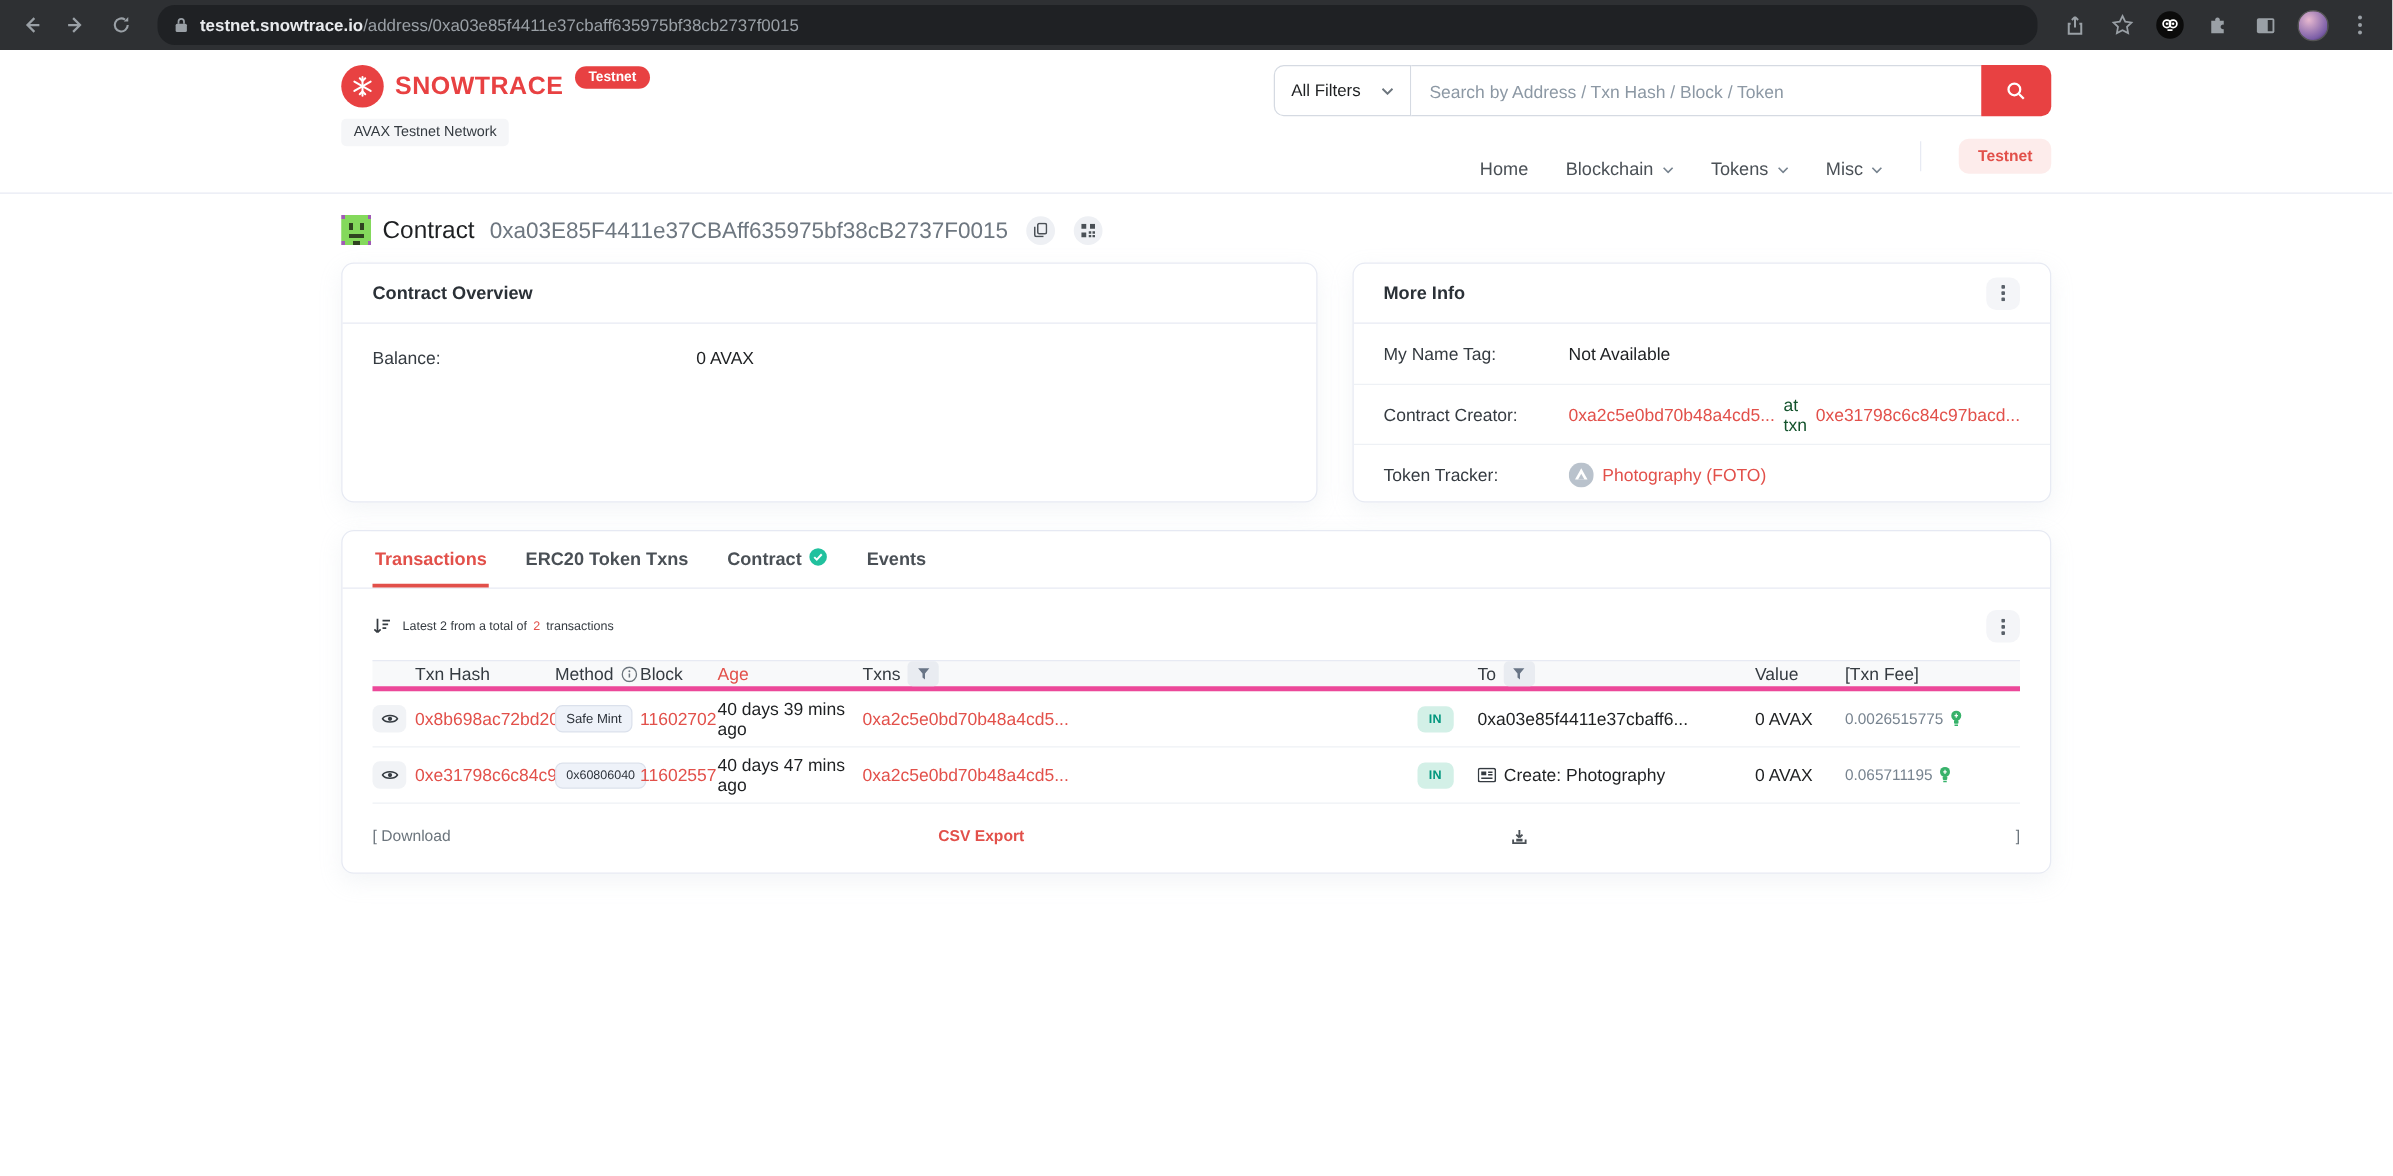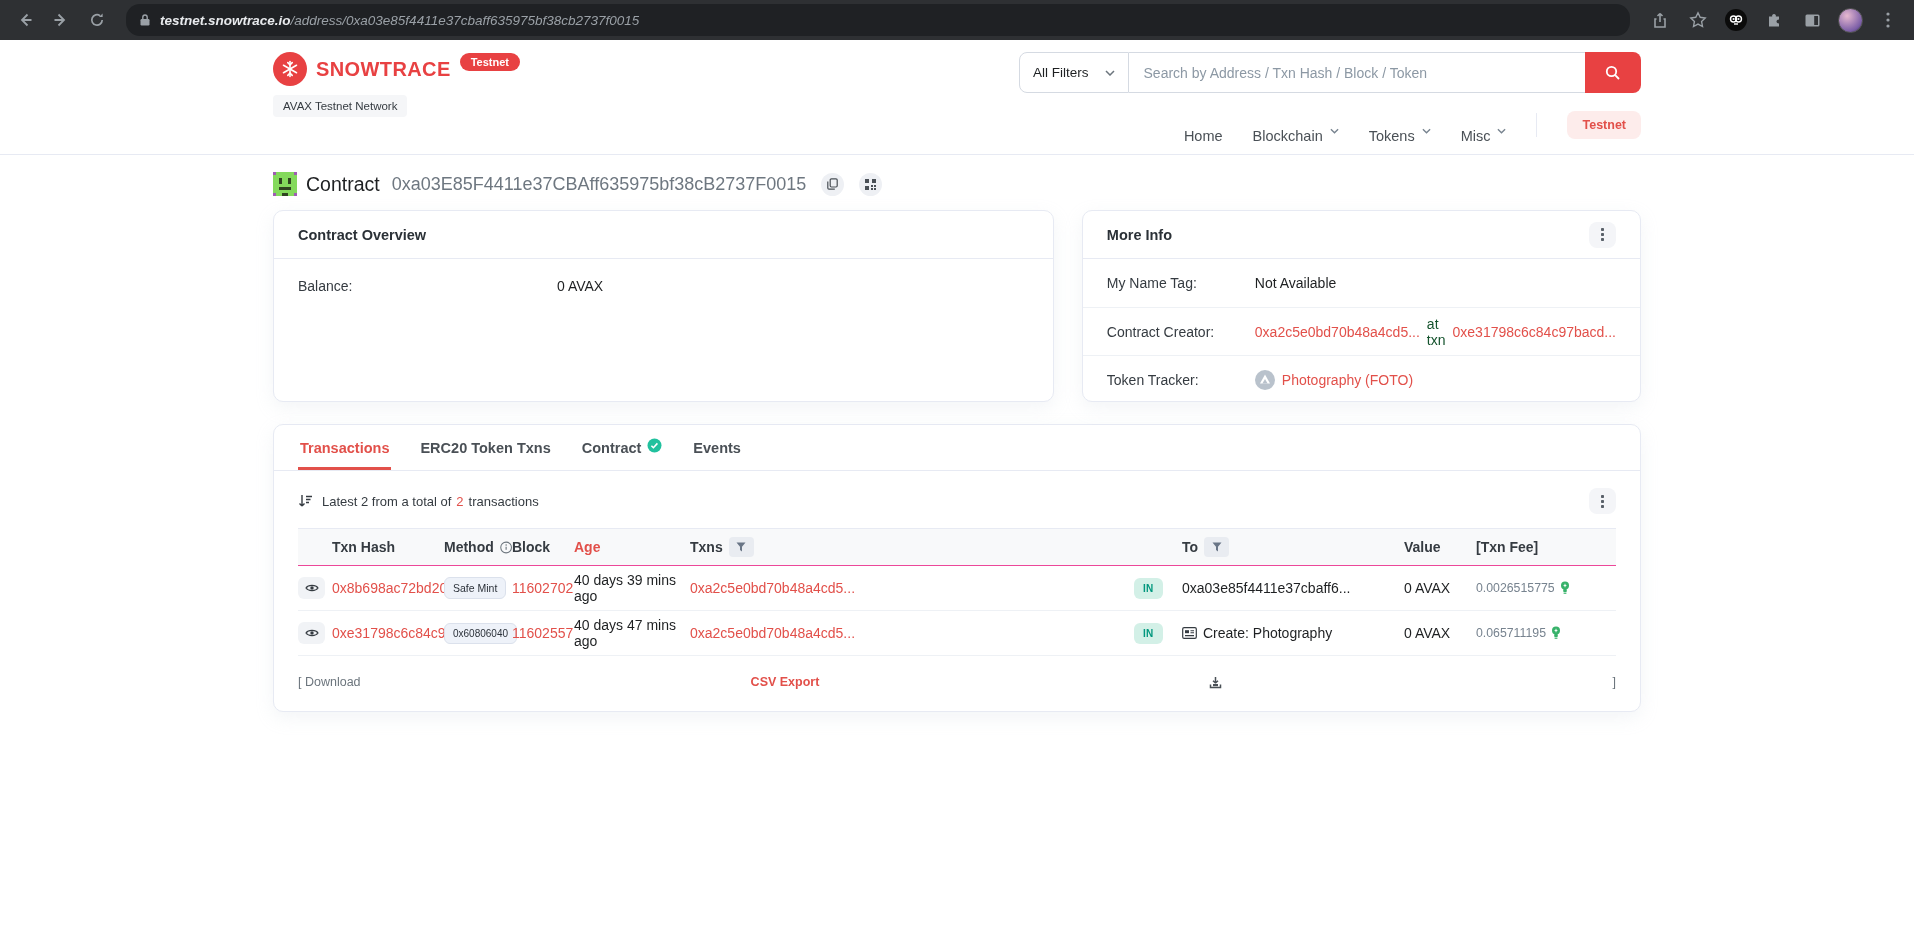--- a/index.html
+++ b/index.html
@@ -3,21 +3,21 @@
 <meta charset="utf-8">
 <style>
   * { box-sizing: border-box; margin: 0; padding: 0; }
   html,body { width:1914px; height:941px; overflow:hidden; }
   body { font-family:"Liberation Sans","DejaVu Sans",sans-serif; background:#fff; color:#1e2022; }
   svg { display:block; }
 
   
   .browser { height:40px; background:#2e3033; display:flex; align-items:center; padding:0 10px; gap:6px; }
   .bnav { width:30px; height:30px; border-radius:50%; display:flex; align-items:center; justify-content:center; color:#9aa0a6; flex:none; }
-  .omnibox { flex:1; height:28px; margin:0 8px; background:#1f2124; border-radius:14px; display:flex; align-items:center; padding:16px 13px; gap:9px; min-width:0;font-style:italic; }
+  .omnibox { flex:1; height:28px; margin:0 8px; background:#1f2124; border-radius:14px; display:flex; align-items:center; padding:16px 13px; gap:9px; min-width:0; }
   .url { font-size:13.5px; white-space:nowrap; overflow:hidden; }
   .url .host { color:#e8eaed; font-weight:700; }
   .url .path { color:#9aa0a6; font-weight:400; }
   .bico { width:32px; height:30px; display:flex; align-items:center; justify-content:center; flex:none; }
   .owl { width:22px; height:22px; border-radius:50%; background:#0b0b0b; display:flex; align-items:center; justify-content:center; }
   .avatar { width:25px; height:25px; border-radius:50%; background:radial-gradient(circle at 35% 30%,#e7b9d0,#7b5ea7 70%,#30234d); border:1px solid #555; }
 
   
   .container { width:1368px; margin:0 auto; }
 
@@ -29,21 +29,21 @@
   .brand-name { font-size:20px; font-weight:700; color:var(--brand,#e84142); letter-spacing:.4px; }
   .brand-badge { background:var(--brand,#e84142); color:#fff; font-size:11px; font-weight:700; padding:3px 11px; border-radius:10px; align-self:flex-start; margin-top:1px; }
   .network-pill { display:inline-block; margin-top:9px; background:#f5f6f8; color:#353b41; font-size:11.5px; padding:5px 10px; border-radius:4px; }
   .header-right { display:flex; flex-direction:column; align-items:flex-end; }
   .search-bar { display:flex; width:622px; height:41px; }
   .filter-select { display:flex; align-items:center; gap:16px; padding:0 13px; border:1px solid #d5dae2; border-right:1px solid #d5dae2; border-radius:8px 0 0 8px; font-size:13.5px; color:#1e2022; background:#fff; cursor:pointer; }
   .search-input { flex:1; border:1px solid #d5dae2; border-left:0; border-right:0; padding:0 15px; font-size:14px; color:#1e2022; outline:none; font-family:inherit; }
   .search-input::placeholder { color:#8c98a4; }
   .search-btn { width:56px; border:0; background:var(--brand,#e84142); border-radius:0 8px 8px 0; display:flex; align-items:center; justify-content:center; cursor:pointer; }
   .main-nav { display:flex; align-items:center; gap:30px; margin-top:13px; }
-  .nav-item { display:flex; gap:7px; font-size:14.5px; color:#4a5056; cursor:pointer;margin-top:22px; }
+  .nav-item { display:flex; align-items:center; gap:7px; font-size:14.5px; color:#4a5056; cursor:pointer;margin-top:22px; }
   .nav-divider { width:1px; height:24px; background:#e7eaf3; }
   .nav-testnet { background:#fdeceb; color:var(--link,#e2504a); font-size:12.5px; font-weight:600; padding:7px 15px; border-radius:8px; cursor:pointer; }
 
   
   .title-row { display:flex; align-items:center; gap:9px; margin-top:17px; }
   .page-type { font-size:19.5px; font-weight:500; color:#1e2022; }
   .page-address { font-size:18px; color:#6e7780; margin-left:3px; }
   .round-btn { width:23px; height:23px; border-radius:50%; background:#eef0f4; display:flex; align-items:center; justify-content:center; cursor:pointer; margin-left:6px; }
 
   
@@ -62,25 +62,25 @@
   .at-txn { color:#14532d; margin:0 7px; }
   .tracker-val { display:flex; align-items:center; gap:7px; }
   .dots-btn { width:27px; height:26px; border-radius:8px; background:#f4f5f8; color:#596069; display:flex; align-items:center; justify-content:center; font-size:13px; cursor:pointer; flex:none; }
 
   
   .txns-card { margin-top:22px; }
   .tabs { display:flex; gap:27px; padding:0 24px; border-bottom:1px solid #e7eaf3; }
   .tab { display:flex; align-items:center; gap:6px; padding:15px 2px 11px; font-size:14.5px; font-weight:600; color:#4a5056; border-bottom:3px solid transparent; cursor:pointer; }
   .tab.active { color:var(--link,#e2504a); border-bottom-color:var(--link,#e2504a); }
   .txns-body { padding:0 24px 22px; }
-  .summary-row { display:flex; align-items:center; gap:5px; padding:17px 0 14px; font-size:13px; color:#353b41; }
+  .summary-row { display:flex; align-items:center; gap:5px; padding:17px 0 14px; font-size:10px; color:#353b41; }
   .summary-row .sorticon { margin-right:4px; }
   .red-text { color:var(--link,#e2504a); }
   .trow { display:grid; grid-template-columns:34px 112px 68px 62px 116px 1fr 48px 222px 72px 140px; align-items:center; }
-  .thead { height:38px; background:#f8f9fa; border-top:1px solid #e7eaf3; border-bottom:1px solid #ec4899; font-size:14px; font-weight:700; color:#353b41; }
+  .thead { height:25px; background:#f8f9fa; border-top:1px solid #e7eaf3; border-bottom:4px solid #ec4899; font-size:14px; font-weight:400; color:#353b41; }
   .th { display:flex; align-items:center; gap:6px; }
   .tdata { height:45px; border-bottom:1px solid #eef1f5; font-size:14px; }
   .cell-link { color:var(--link,#e2504a); cursor:pointer; white-space:nowrap; overflow:hidden; }
   .eye-btn { width:27px; height:22px; border-radius:6px; background:#f1f3f6; display:flex; align-items:center; justify-content:center; cursor:pointer; }
   .method-pill { display:inline-block; font-size:10.5px; color:#2c323a; background:#eef2f9; border:1px solid #dbe1ec; border-radius:6px; padding:4px 8px; white-space:nowrap; cursor:default; }
   .in-badge { display:inline-block; font-size:10px; font-weight:700; color:var(--in-text,#02977e); background:var(--in-bg,#d3f0e7); border-radius:6px; padding:5px 9px; letter-spacing:.3px; }
   .to-cell { display:flex; align-items:center; gap:6px; color:#1e2022; white-space:nowrap; overflow:hidden; }
   .fee-cell { display:flex; align-items:center; gap:5px; font-size:12.3px; color:#77838f; }
   .funnel-btn { width:25px; height:20px; border-radius:4px; background:#e9ecf1; display:inline-flex; align-items:center; justify-content:center; cursor:pointer; }
   .csv-row { display:flex; justify-content:space-between; align-items:center; gap:5px; margin-top:19px; font-size:12.5px; color:#6c757d; }

